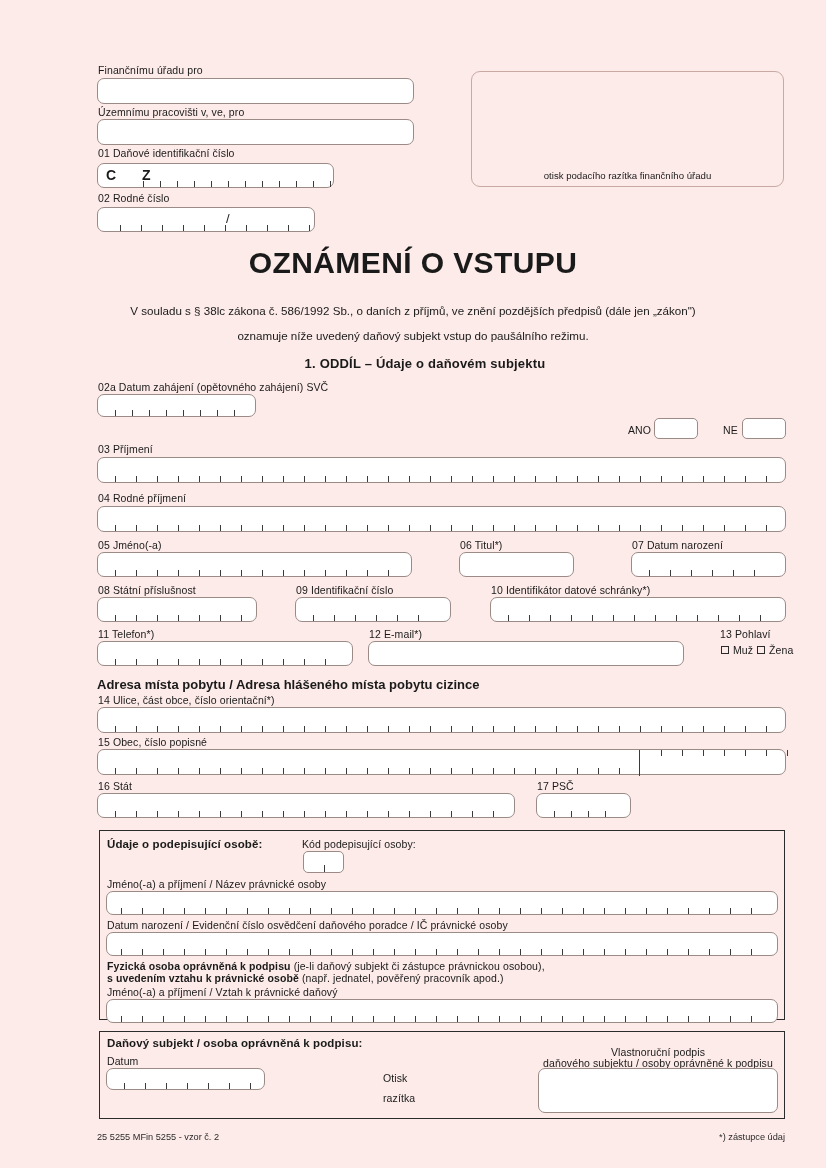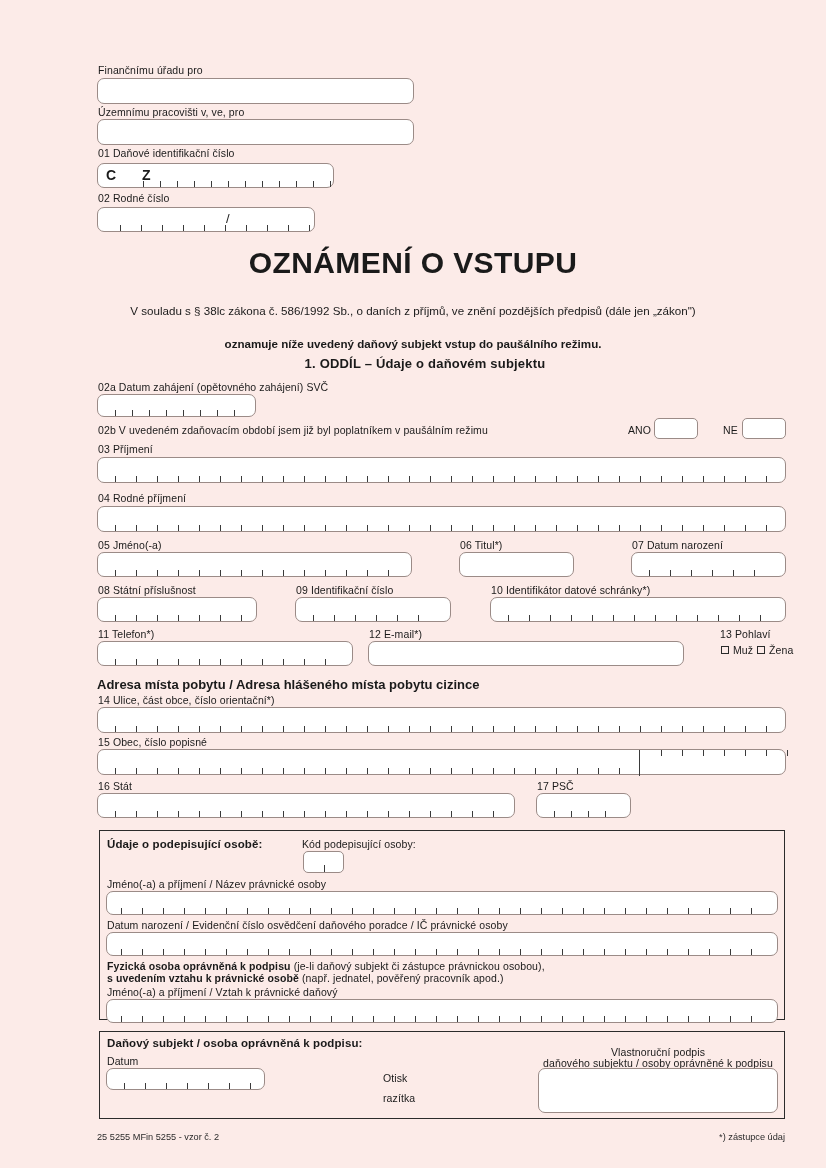--- a/index.html
+++ b/index.html
@@ -178,43 +178,45 @@
         <i style="left: 85px;"></i>
         <i style="left: 106px;"></i>
         <i style="left: 127px;"></i>
         <i style="left: 148px;"></i>
         <i style="left: 169px;"></i>
         <i style="left: 190px;"></i>
         <i style="left: 211px;"></i>
       </span>
   </div>
 
+  <div class="stampbox" style="left:471px; top:71px; width:313px; height:116px;">
+    <div class="stamp-cap" style="left:0; top:98px;">otisk podacího razítka finančního úřadu</div>
+  </div>
 
   <div class="title-main" style="left:0; top:246px;">OZNÁMENÍ O VSTUPU</div>
 
   <div class="para" style="left:63px; top:303px; width:700px;">V souladu s § 38lc zákona č. 586/1992 Sb., o daních z příjmů, ve znění pozdějších předpisů (dále jen „zákon")</div>
-  <div class="para" style="left:63px; top:336px; width:700px;font-weight:bold;">oznamuje níže uvedený daňový subjekt vstup do paušálního režimu.</div>
+  <div class="para" style="left:63px; top:328px; width:700px;">oznamuje níže uvedený daňový subjekt vstup do paušálního režimu.</div>
 
   <div class="section-head" style="left:12px; top:356px;">1. ODDÍL – Údaje o daňovém subjektu</div>
 
   <div class="lbl" style="left:98px; top:381px;">02a Datum zahájení (opětovného zahájení) SVČ</div>
   <div class="fld" id="fld-02a" style="left:97px; top:394px; width:159px; height:23px;">
     <span class="ticks" id="ticks-02a">
         <i style="left: 17px;"></i>
         <i style="left: 34px;"></i>
         <i style="left: 51px;"></i>
         <i style="left: 68px;"></i>
         <i style="left: 85px;"></i>
         <i style="left: 102px;"></i>
         <i style="left: 119px;"></i>
         <i style="left: 136px;"></i>
       </span>
   </div>
 
-  <div class="lbl" style="left:98px; top:424px;">02b V uvedeném zdaňovacím období jsem již byl poplatníkem v paušálním režimu</div>
   <div class="lbl" style="left:628px; top:424px;">ANO</div>
   <div class="fld r4" style="left:654px; top:418px; width:44px; height:21px;"></div>
   <div class="lbl" style="left:723px; top:424px;">NE</div>
   <div class="fld r4" style="left:742px; top:418px; width:44px; height:21px;"></div>
 
   <div class="lbl" style="left:98px; top:443px;">03 Příjmení</div>
   <div class="fld" id="fld-03" style="left:97px; top:457px; width:689px; height:26px;">
     <span class="ticks" id="ticks-03">
         <i style="left: 17px;"></i>
         <i style="left: 38px;"></i>

